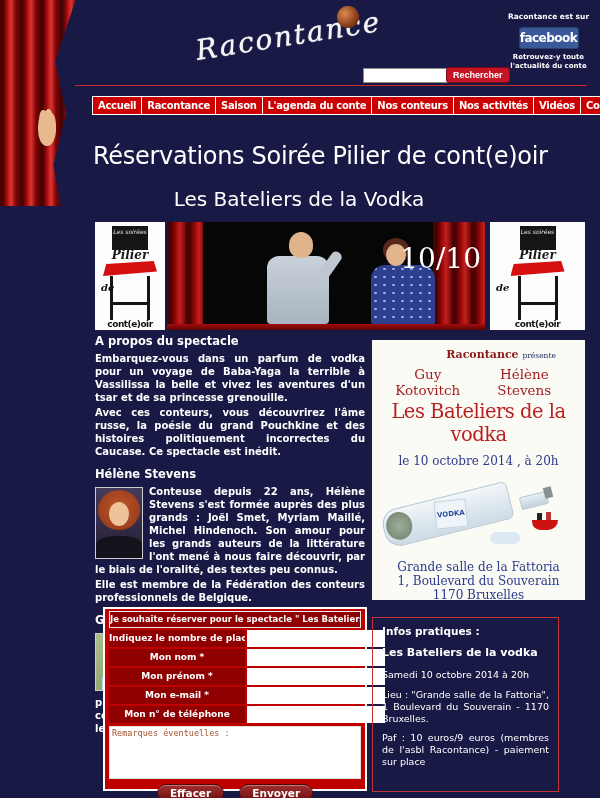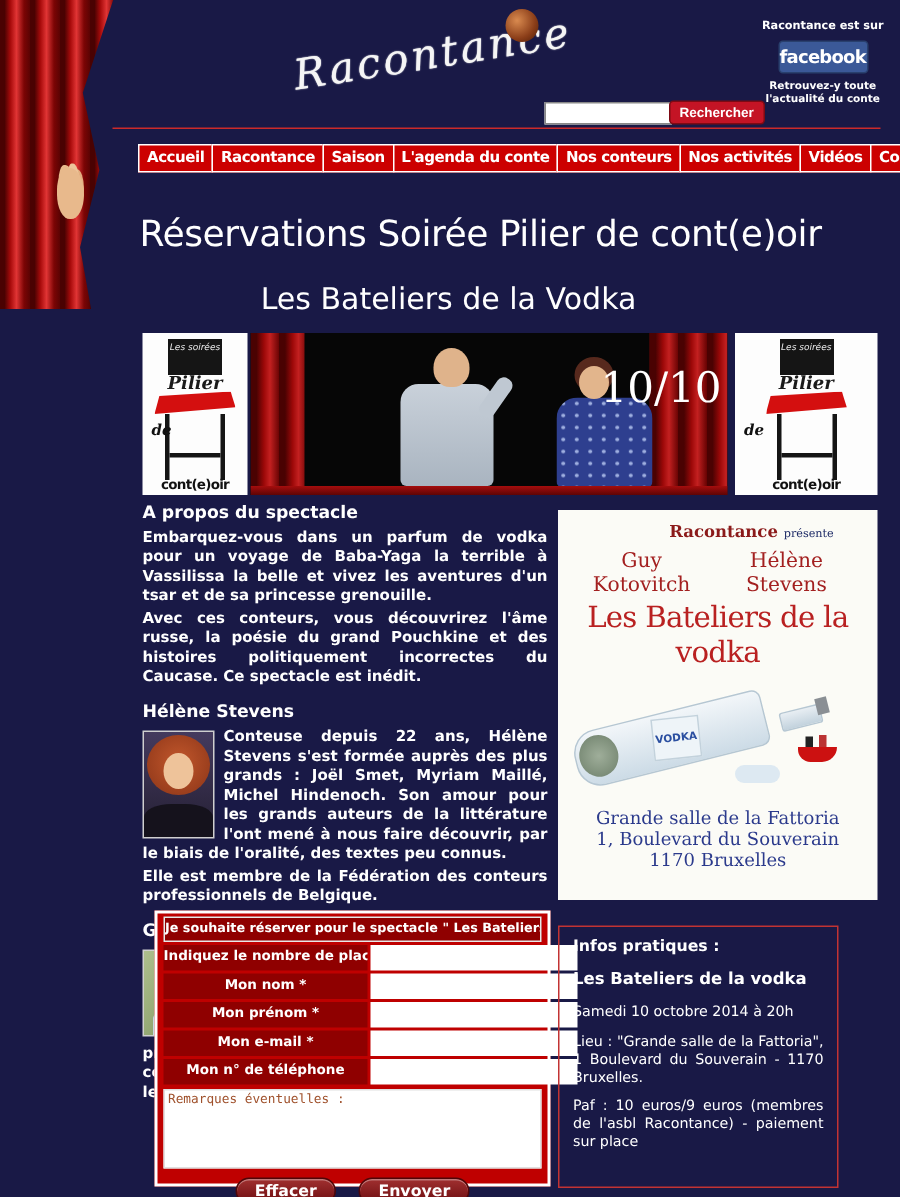--- a/index.html
+++ b/index.html
@@ -236,20 +236,21 @@
 <div class="abs poster">
   <div class="poster-presenter">
     <span>Racontance</span>
     <span class="small">présente</span>
   </div>
   <div class="poster-artists">
     <span>Guy Kotovitch</span>
     <span>Hélène Stevens</span>
   </div>
   <div class="poster-title">Les Bateliers de la vodka</div>
+  <div class="poster-date">le 10 octobre 2014 , à 20h</div>
 
   <div class="bottle-zone">
     <div class="bottle">
       <div class="bottle-base"></div>
       <div class="bottle-label">VODKA</div>
     </div>
     <div class="bottle-neck"></div>
     <div class="bottle-cap"></div>
     <div class="ice"></div>
     <div class="boat"></div>

